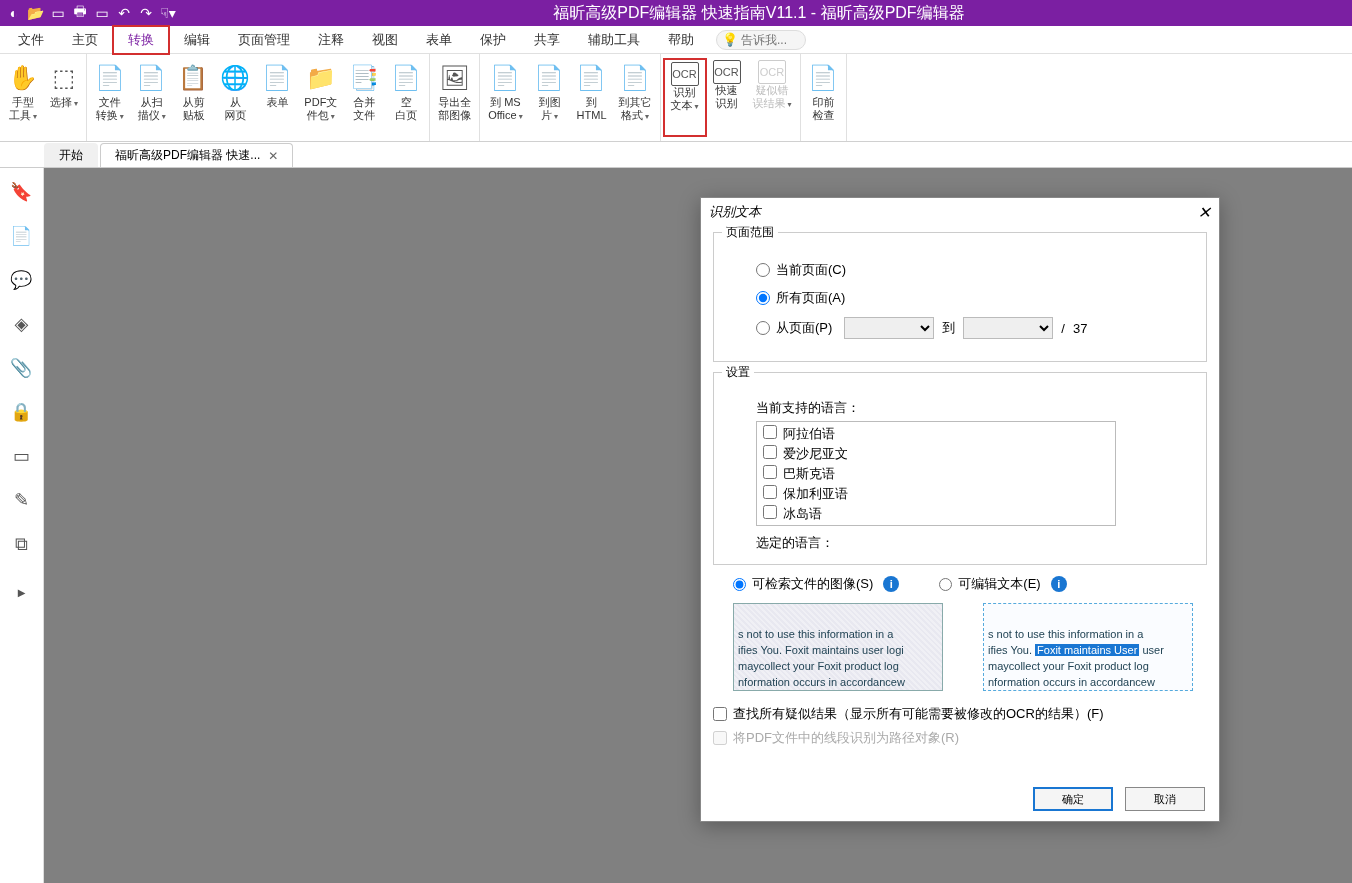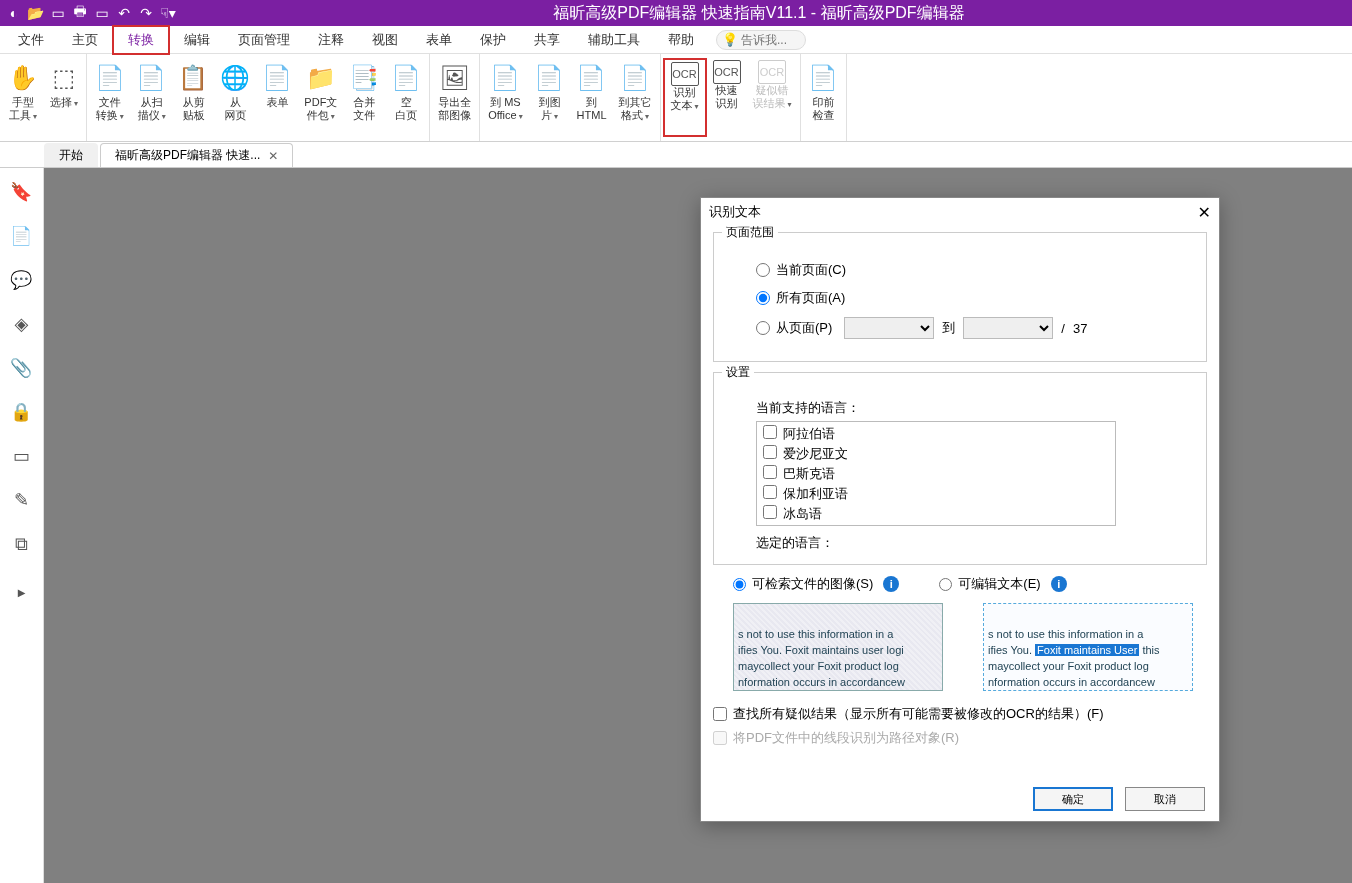--- a/index.html
+++ b/index.html
@@ -38,21 +38,21 @@
 .tab .close { margin-left:8px; font-size:12px; color:#666; }
 
 
 .mainarea { position:absolute; top:168px; left:0; right:0; bottom:0; display:flex; }
 .sidebar { width:44px; background:#fff; border-right:1px solid #ddd; display:flex; flex-direction:column; align-items:center; padding-top:12px; gap:20px; }
 .sidebar .sico { width:24px; height:24px; display:flex; align-items:center; justify-content:center; color:#555; font-size:18px; cursor:pointer; }
 .canvas { flex:1; background:#808080; position:relative; }
 
 
 .dialog { position:absolute; left:700px; top:197px; width:520px; height:625px; background:#fff; border:1px solid #888; box-shadow:0 4px 20px rgba(0,0,0,.3); display:flex; flex-direction:column; font-size:12px; }
-.dlg-title { height:28px; display:flex; align-items:center; justify-content:space-between; padding:0 8px; font-size:13px; }
+.dlg-title { height:28px; display:flex; align-items:center; justify-content:space-between; padding:0 8px; font-size:13px;font-style:italic; }
 .dlg-title .x { font-size:16px; cursor:pointer; }
 .dlg-body { flex:1; padding:6px 12px; overflow:auto; }
 .fieldset { border:1px solid #ccc; padding:24px 12px 12px; margin-bottom:10px; position:relative; }
 .fieldset .legend { position:absolute; top:-9px; left:8px; background:#fff; padding:0 4px; font-size:12px; }
 .radio-row { display:flex; align-items:center; gap:6px; margin:4px 0 10px 30px; font-size:13px; }
 .radio-row input[type=radio] { width:14px; height:14px; }
 .page-inputs { display:flex; align-items:center; gap:8px; margin-left:6px; }
 .page-inputs select,.page-inputs input { border:1px solid #bbb; height:22px; font-size:12px; }
 .page-inputs .combo { width:90px; }
 .lang-box { border:1px solid #bbb; height:105px; overflow-y:scroll; padding:2px; margin:4px 0 8px; }
@@ -321,21 +321,21 @@
     </div>
     <div class="preview-row" style="margin-left:20px">
       <div class="preview noisy">
         <div>s not to use this information in a</div>
         <div>ifies You. Foxit maintains user logi</div>
         <div>maycollect your Foxit product log</div>
         <div>nformation occurs in accordancew</div>
       </div>
       <div class="preview clean">
         <div>s not to use this information in a</div>
-        <div><span>ifies You. </span><span class="hl-span">Foxit maintains User</span><span> this</span></div>
+        <div><span>ifies You. </span><span class="hl-span">Foxit maintains User</span><span> user</span></div>
         <div>maycollect your Foxit product log</div>
         <div>nformation occurs in accordancew</div>
       </div>
     </div>
 
     <div class="chk-row" style="margin-top:14px">
       <input type="checkbox" style="">
       <span>查找所有疑似结果（显示所有可能需要被修改的OCR的结果）(F)</span>
     </div>
     <div class="chk-row disabled">

